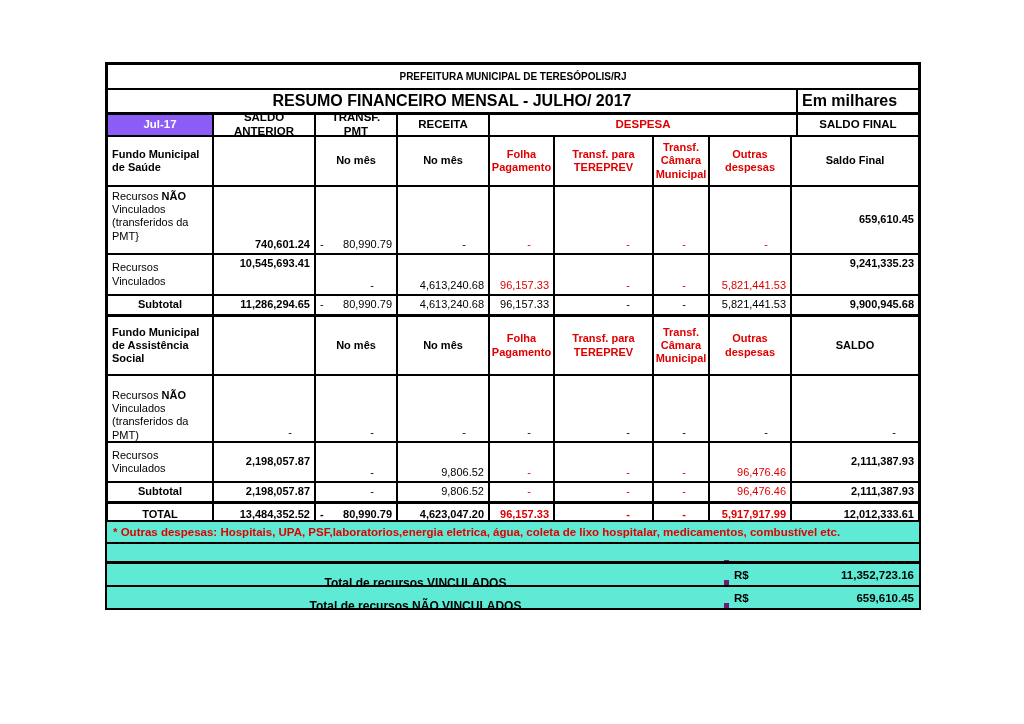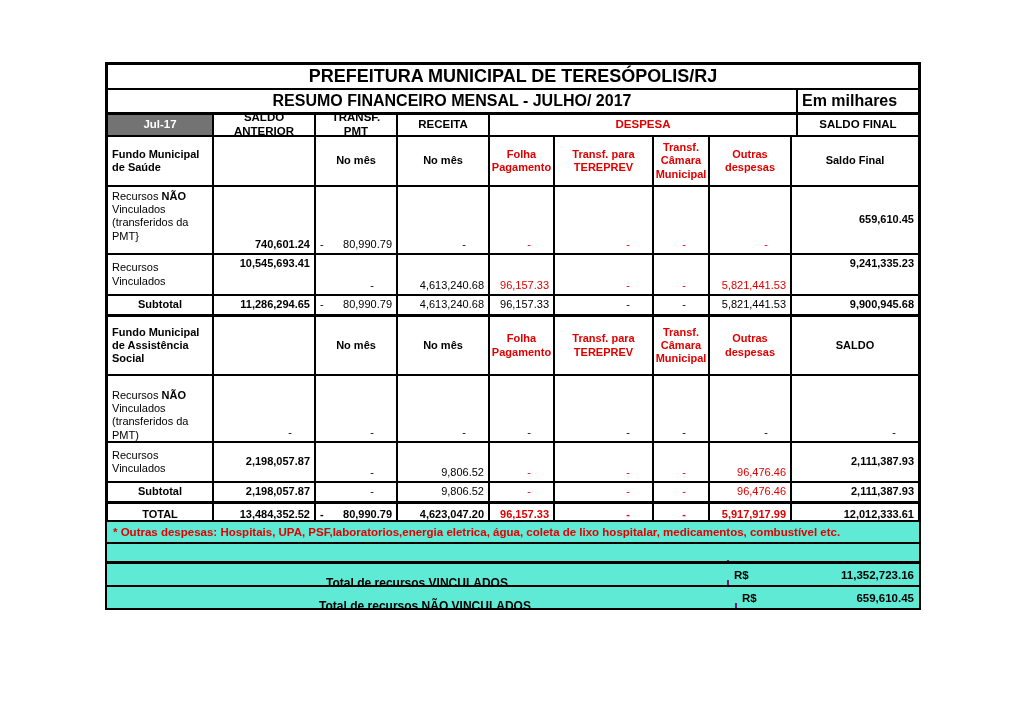--- a/index.html
+++ b/index.html
@@ -28,41 +28,41 @@
   .w9{width:120px; flex:1}
   .wmain{width:690px}.wfull{width:810px; flex:1}.wdesp{width:308px}
   
   .hc{justify-content:center; text-align:center}
   .hr{justify-content:flex-end; text-align:right}
   .vt{align-items:flex-start}.vm{align-items:center}.vb{align-items:flex-end}
   .b{font-weight:700}
   .red{color:#e00000}
   .dash{justify-content:flex-end; padding-right:22px}
   .neg{justify-content:space-between}
-  .blackcell{background:#737373; color:#fff}
+  .blackcell{background:#8b5cf6; color:#fff}
   
   .h-title{height:23px}.h-sub{height:22px}.h-head{height:20px}
   .h-sec1{height:48px}.h-nao{height:66px}.h-vinc{height:39px}.h-st{height:18px}
   .h-sec2{height:57px}.h-nao2{height:65px}.h-vinc2{height:38px}.h-total{height:22px}
-  .fs-title{font-size:18px}.fs-sub{font-size:16px}.fs-head{font-size:11.5px}
+  .fs-title{font-size:10px}.fs-sub{font-size:16px}.fs-head{font-size:11.5px}
   
   .foot {
     position:absolute; left:105px; top:520px; width:816px;
     box-sizing:border-box; border:2px solid #000; background:#5eead4;
   }
   .frow { display:flex; border-bottom:2px solid #000; }
-  .frow:last-child { border-bottom:none;padding-left:8px; }
+  .frow:last-child { border-bottom:none; }
   .frow.tb { border-bottom:3px solid #000; }
   .fh-note{height:20px}.fh-empty{height:17px}.fh-total{height:21px}
   .fnote {
     flex:1; display:flex; align-items:center; padding:0 6px;
     font-size:11.5px; font-weight:700; color:#e00000;
   }
   .fl {
-    box-sizing:border-box; width:622px; border-right:2px solid #701a75;
+    box-sizing:border-box; width:622px; border-right:5px solid #701a75;
     display:flex; align-items:center; justify-content:center;
     font-size:12px; font-weight:700;margin-top:16px;
   }
   .fv {
     box-sizing:border-box; flex:1; display:flex; align-items:center;
     justify-content:space-between; padding:0 5px;
     font-size:11.5px; font-weight:700;
   }
 </style>
 </head>

